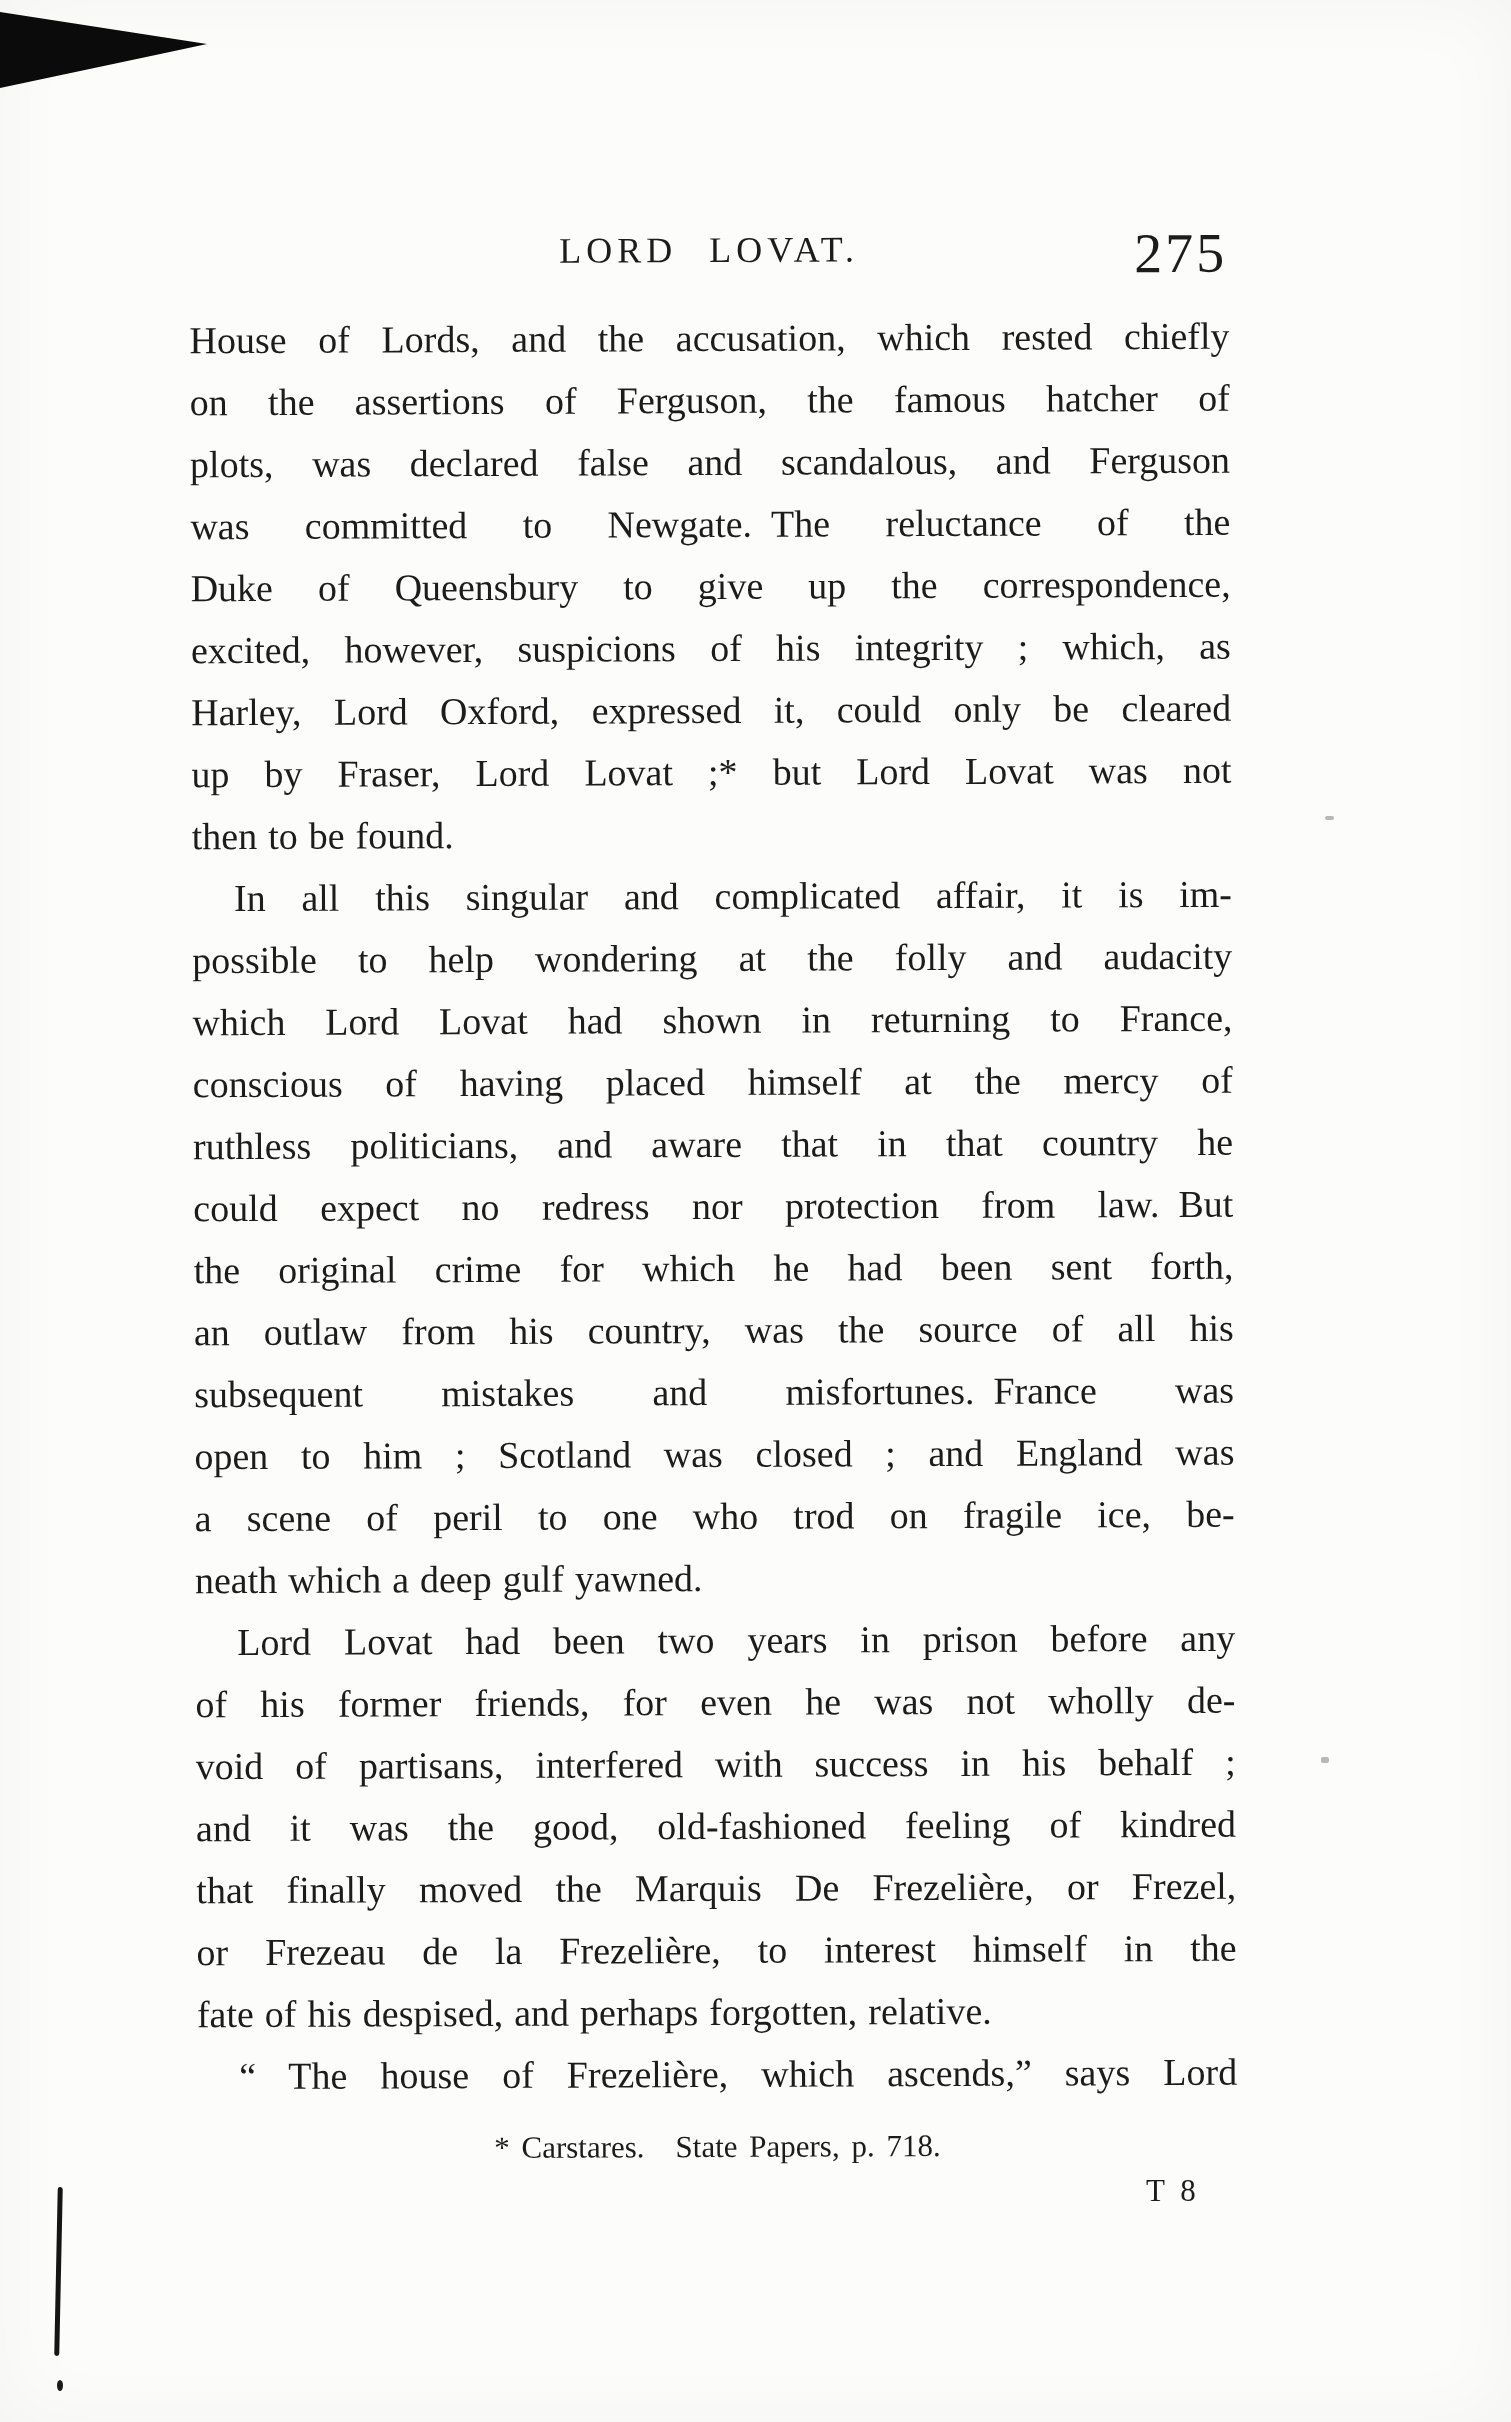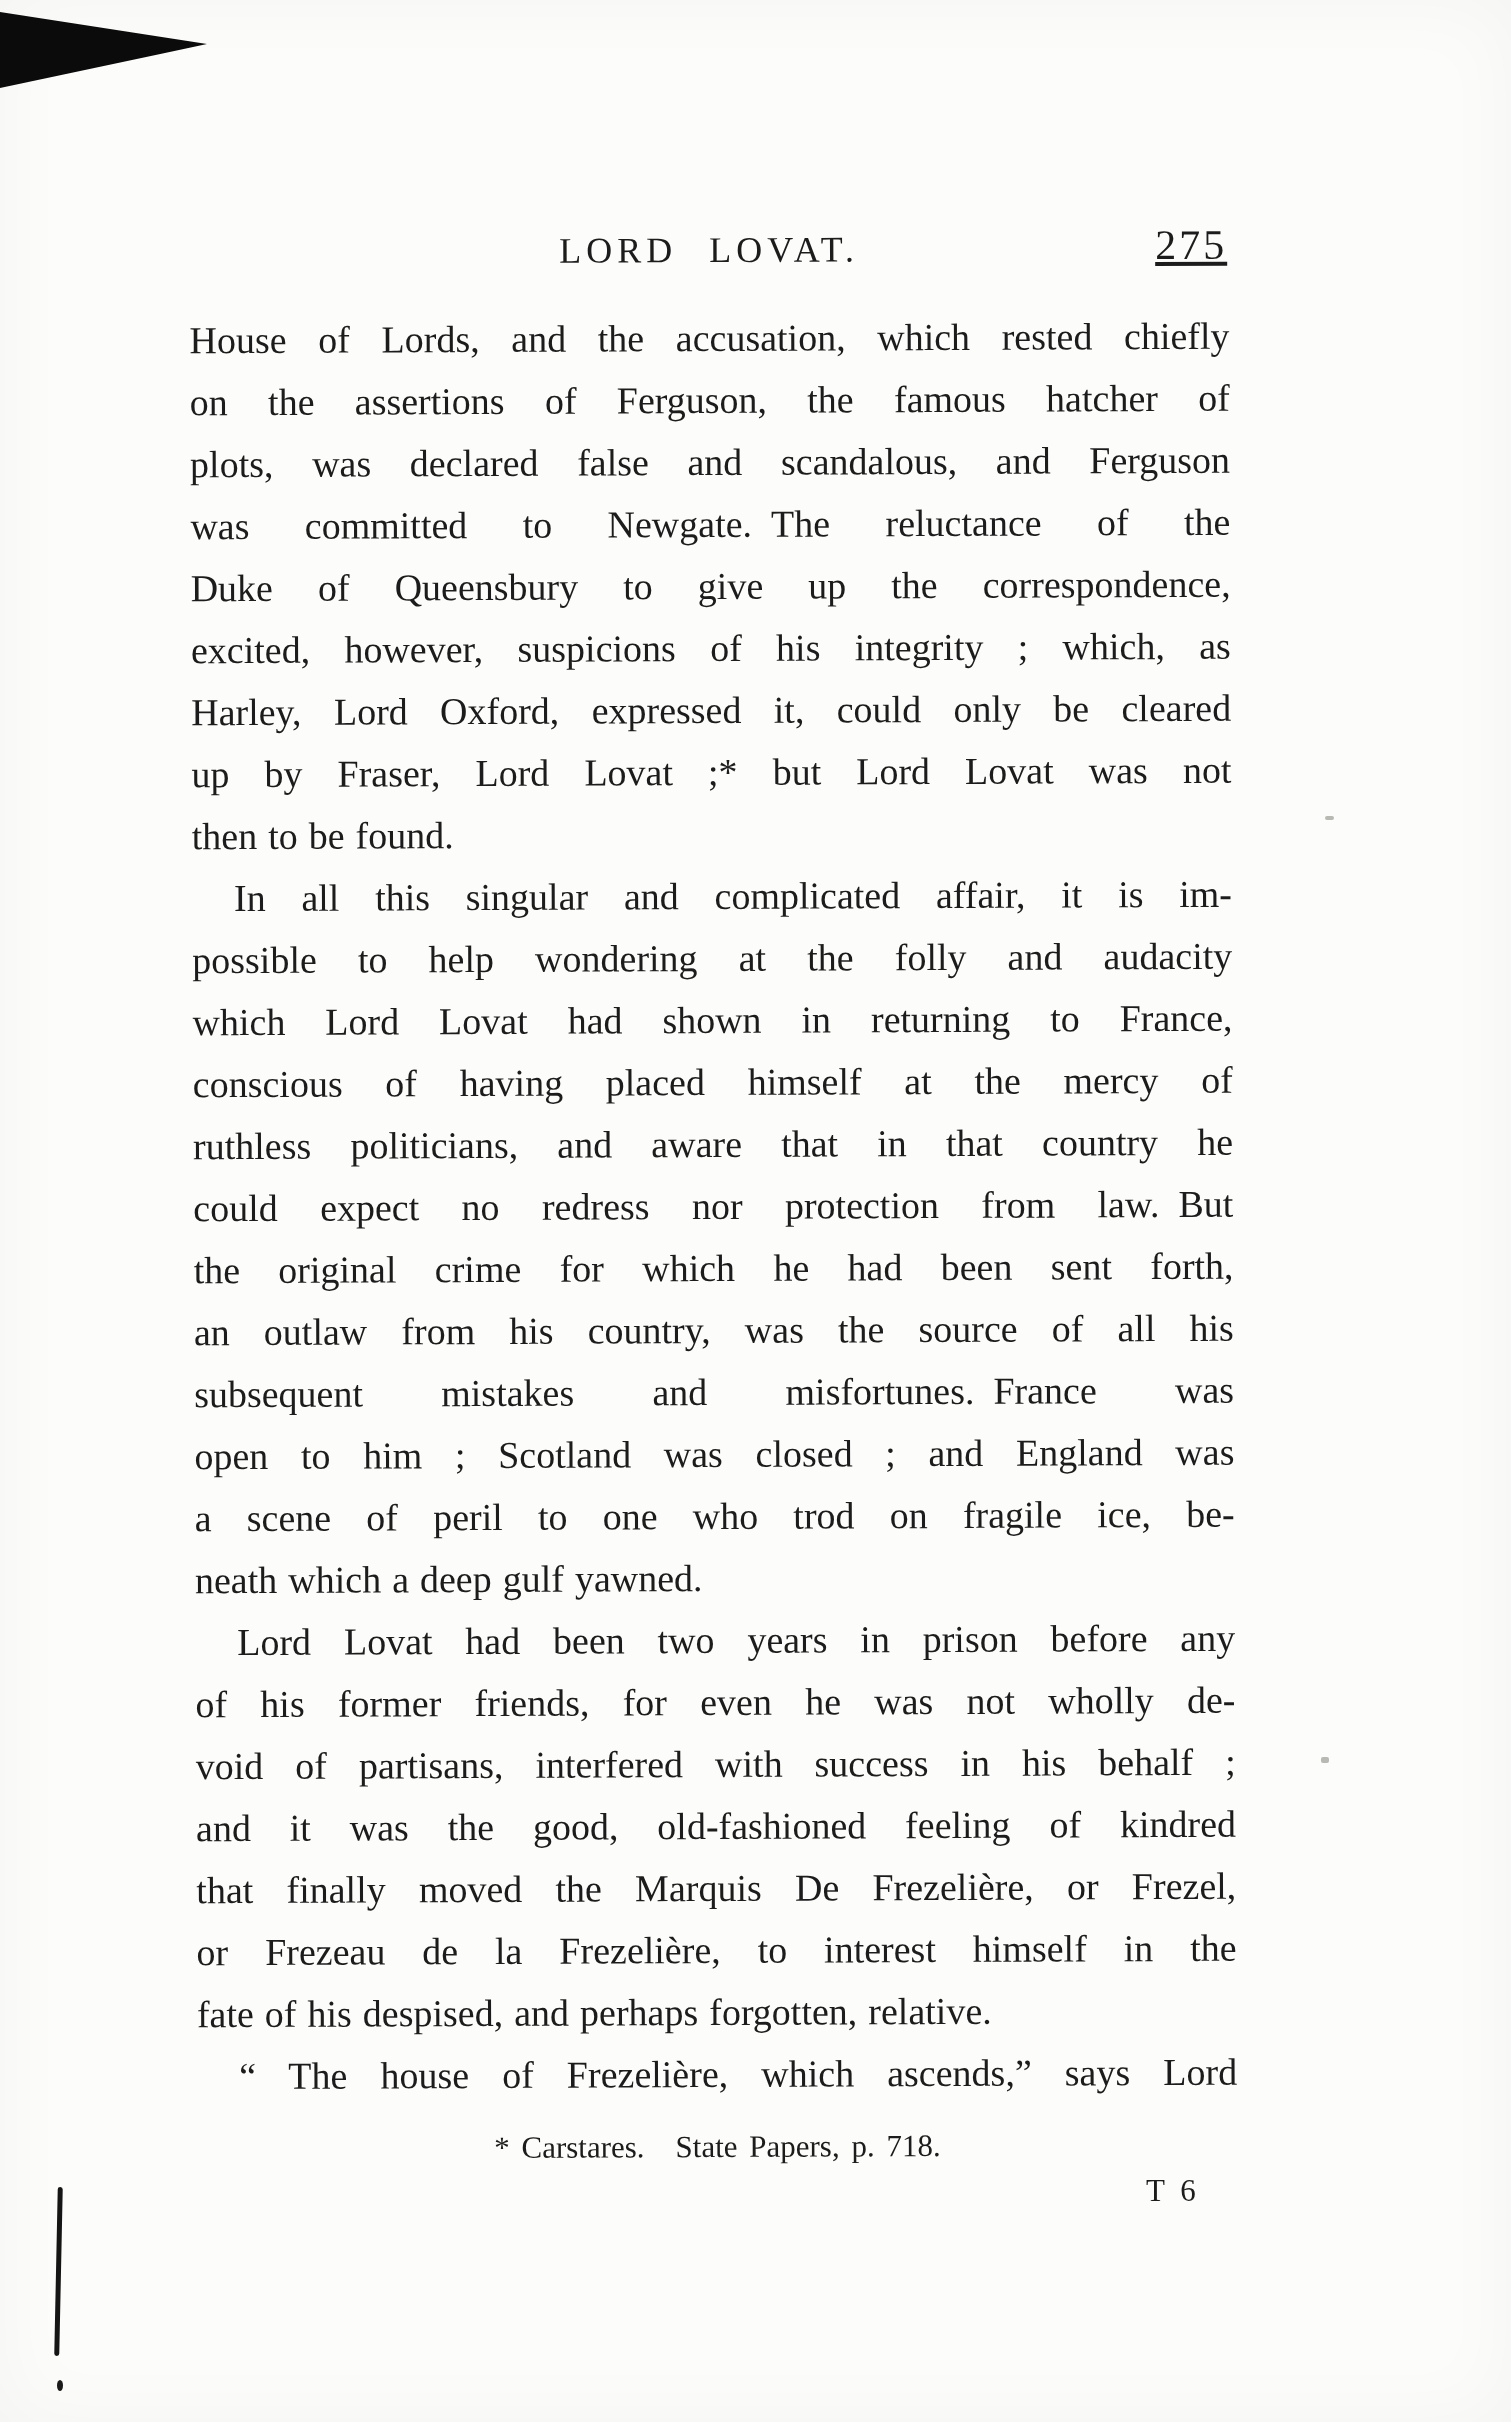--- a/index.html
+++ b/index.html
@@ -47,21 +47,21 @@
 
   .page-header { position: relative; height: 62px; margin-bottom: 24px; }
   .running-title {
     position: absolute; left: 50%; transform: translateX(-50%);
     top: 8px;
     font-size: 36px; letter-spacing: 5px; word-spacing: 18px;
     white-space: nowrap;
   }
   .page-number {
     position: absolute; right: 2px; top: 2px;
-    font-size: 42px; letter-spacing: 3px; text-decoration: underline;
+    font-size: 56px; letter-spacing: 3px;
   }
 
   .line {
     height: 62px; line-height: 62px;
     font-size: 38px;
     text-align: justify;
     overflow: hidden;
     word-spacing: 1.5px;
   }
   .line::after { content: ""; display: inline-block; width: 100%; height: 0; }
@@ -134,14 +134,14 @@
       </div>
       <div>
         <div class="line indent">“ The house of Frezelière, which ascends,” says Lord</div>
       </div>
     </div>
 
   <div class="footnote">* Carstares. State Papers, p. 718.</div>
 
 </div>
 
-<div class="signature">T 6</div>
+<div class="signature">T 8</div>
 
 
 </body></html>

